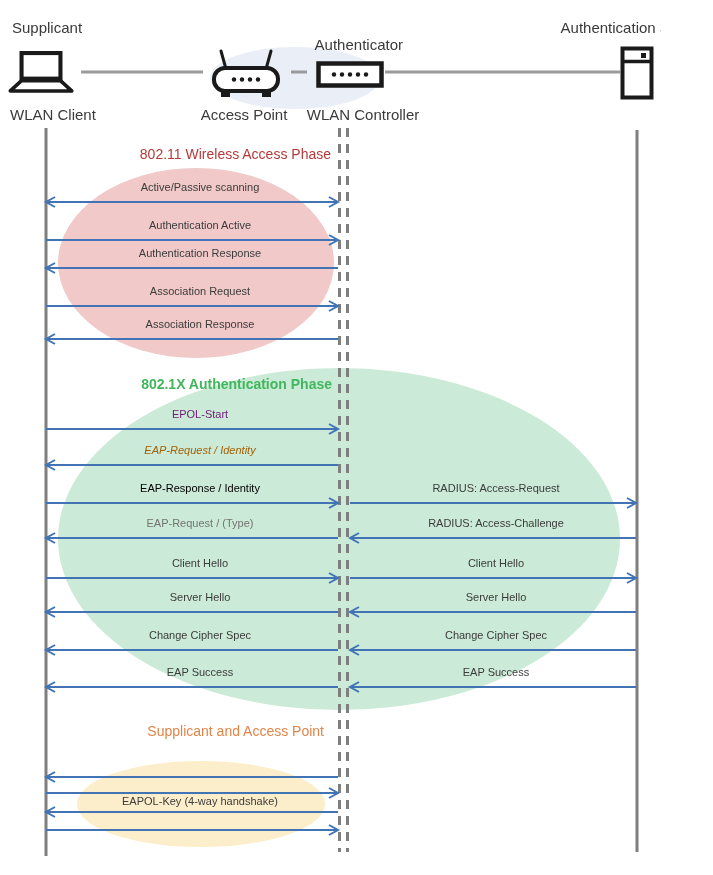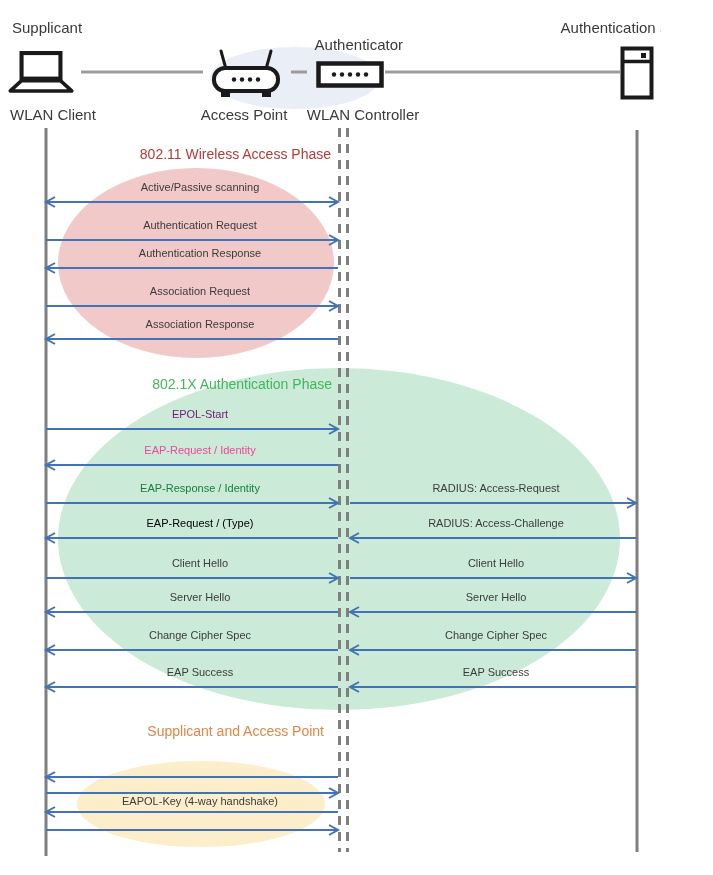--- a/index.html
+++ b/index.html
@@ -26,21 +26,21 @@
   #dev-nps{left:546px;width:160px;text-align:right;}
   .icon{position:absolute;line-height:0;}
   #icon-laptop{left:8px;top:51px;}
   #icon-ap{left:209px;top:49px;}
   #icon-ctrl{left:316px;top:61px;}
   #icon-server{left:620px;top:46px;}
   .phase-title{
     position:absolute;font-size:14px;font-weight:400;text-align:right;white-space:nowrap;
   }
   #pt1{left:61px;top:146px;width:270px;}
-  #pt2{left:62px;top:376px;width:270px;}
+  #pt2{left:62px;top:376px;width:270px;font-weight:bold;}
   #pt3{left:54px;top:722px;width:270px;line-height:19px;}
   .msg-label{
     position:absolute;width:280px;text-align:center;
     font-size:11px;color:#3B3B3B;white-space:nowrap;
   }
 </style>
 </head>
 <body>
 
 <div id="canvas">
@@ -133,29 +133,29 @@
   <div class="dev" id="dev-ctrl">WLAN Controller</div>
 
   <div class="phase-title" id="pt1" style="color: rgb(180, 58, 58);">802.11 Wireless Access Phase</div>
   <div class="phase-title" id="pt2" style="color: rgb(65, 183, 93);">802.1X Authentication Phase</div>
   <div class="phase-title" id="pt3" style="color: rgb(224, 133, 74);">
     <div>Supplicant and Access Point</div>
   </div>
 
   <div id="labels">
       <div class="msg-label" style="left: 60px; top: 181px; color: rgb(59, 59, 59);">Active/Passive scanning</div>
-      <div class="msg-label" style="left: 60px; top: 219px; color: rgb(59, 59, 59);">Authentication Request</div>
+      <div class="msg-label" style="left: 60px; top: 219px; color: rgb(59, 59, 59);">Authentication Active</div>
       <div class="msg-label" style="left: 60px; top: 247px; color: rgb(59, 59, 59);">Authentication Response</div>
       <div class="msg-label" style="left: 60px; top: 285px; color: rgb(59, 59, 59);">Association Request</div>
       <div class="msg-label" style="left: 60px; top: 318px; color: rgb(59, 59, 59);">Association Response</div>
       <div class="msg-label" style="left: 60px; top: 408px; color: #701a75;">EPOL-Start</div>
-      <div class="msg-label" style="left: 60px; top: 444px; color: #ec4899;">EAP-Request / Identity</div>
-      <div class="msg-label" style="left: 60px; top: 482px; color: #15803d;">EAP-Response / Identity</div>
+      <div class="msg-label" style="left: 60px; top: 444px; color: #a16207; font-style: italic;">EAP-Request / Identity</div>
+      <div class="msg-label" style="left: 60px; top: 482px; color: #000000;">EAP-Response / Identity</div>
       <div class="msg-label" style="left: 356px; top: 482px; color: rgb(59, 59, 59);">RADIUS: Access-Request</div>
-      <div class="msg-label" style="left: 60px; top: 517px; color: #000000;">EAP-Request / (Type)</div>
+      <div class="msg-label" style="left: 60px; top: 517px; color: #737373;">EAP-Request / (Type)</div>
       <div class="msg-label" style="left: 356px; top: 517px; color: rgb(59, 59, 59);">RADIUS: Access-Challenge</div>
       <div class="msg-label" style="left: 60px; top: 557px; color: rgb(59, 59, 59);">Client Hello</div>
       <div class="msg-label" style="left: 356px; top: 557px; color: rgb(59, 59, 59);">Client Hello</div>
       <div class="msg-label" style="left: 60px; top: 591px; color: rgb(59, 59, 59);">Server Hello</div>
       <div class="msg-label" style="left: 356px; top: 591px; color: rgb(59, 59, 59);">Server Hello</div>
       <div class="msg-label" style="left: 60px; top: 629px; color: rgb(59, 59, 59);">Change Cipher Spec</div>
       <div class="msg-label" style="left: 356px; top: 629px; color: rgb(59, 59, 59);">Change Cipher Spec</div>
       <div class="msg-label" style="left: 60px; top: 666px; color: rgb(59, 59, 59);">EAP Success</div>
       <div class="msg-label" style="left: 356px; top: 666px; color: rgb(59, 59, 59);">EAP Success</div>
       <div class="msg-label" style="left: 60px; top: 795px; color: rgb(59, 59, 59);">EAPOL-Key (4-way handshake)</div>

